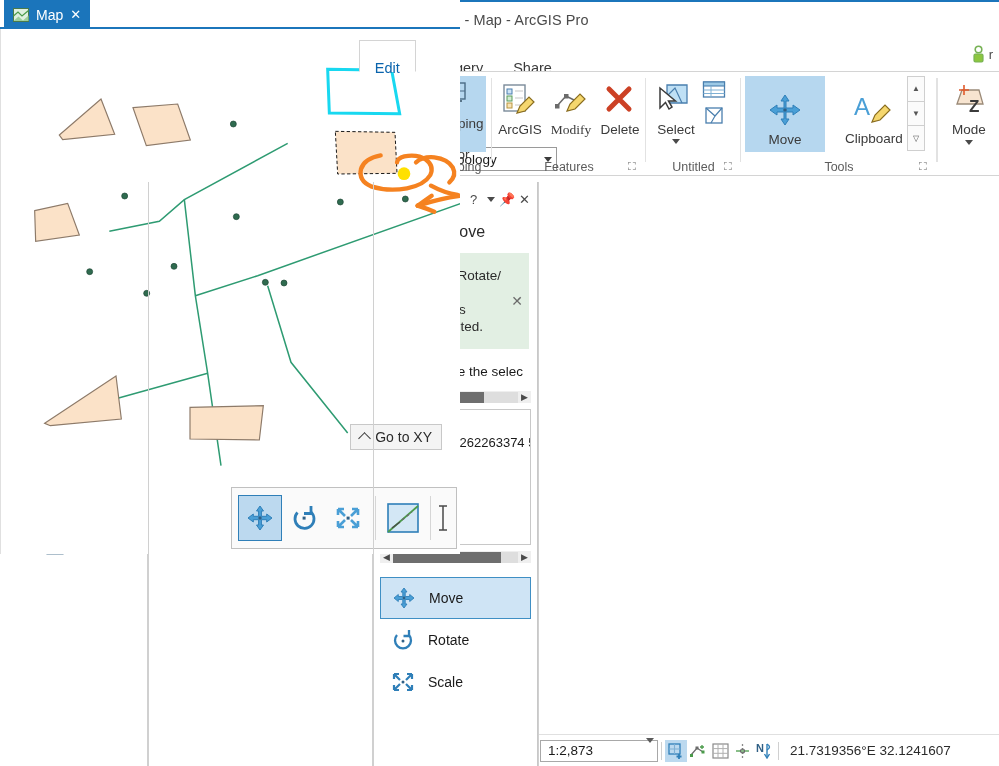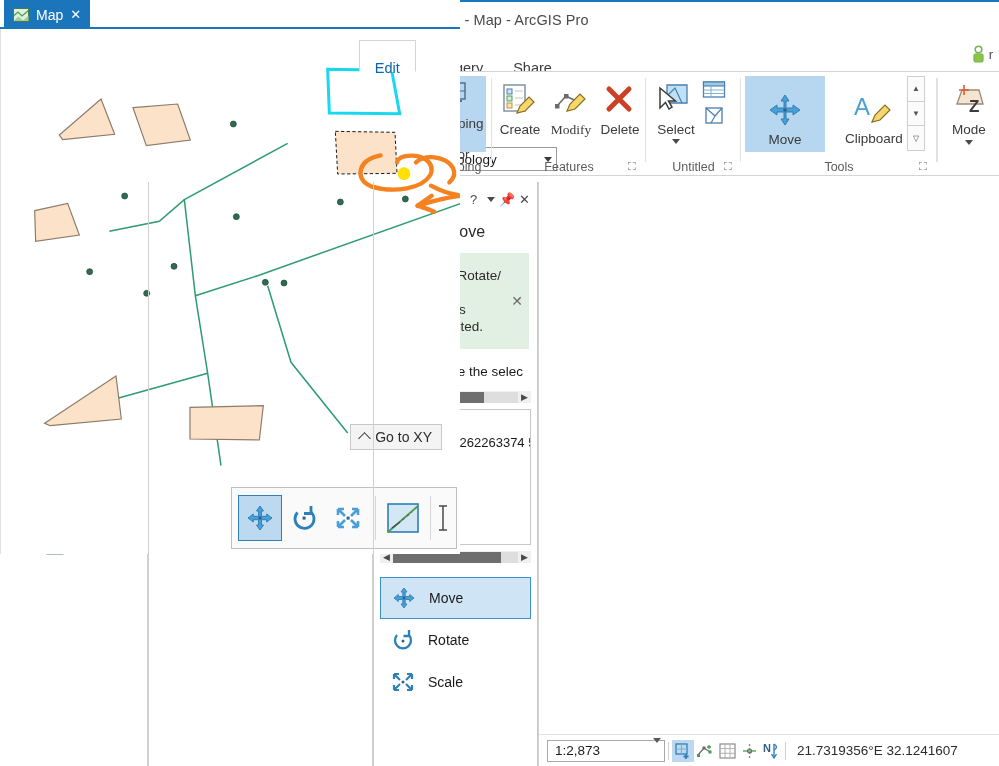--- a/index.html
+++ b/index.html
@@ -181,21 +181,21 @@
     position: absolute; left: 230px; bottom: 5px; height: 62px; background: #fafafa;
     border: 1px solid #c0c0c0; display: flex; align-items: center; padding: 0 6px;
   }
   .fb-item { width: 44px; height: 46px; display: flex; align-items: center; justify-content: center; }
   .fb-item.sel { background: #bcd9ef; border: 1.5px solid #2f7fb8; }
   .fb-sep { width: 1px; height: 44px; background: #d6d6d6; margin: 0 5px; }
 
   
   .statusbar {
     position: absolute; left: 539px; bottom: 0; width: 460px; height: 32px;
-    background: #fff; border-top: 1px solid #e0e0e0; display: flex; align-items: center; padding-left: 8px; 
+    background: #fff; border-top: 1px solid #e0e0e0; display: flex; align-items: center; padding-left: 1px; 
   }
   .scale-combo {
     width: 118px; height: 22px; border: 1px solid #a8a8a8; background: #fff;
     display: flex; align-items: center; padding: 0 3px 0 7px; font-size: 13.5px;
   }
   .sb-icon { width: 22px; height: 22px; display: flex; align-items: center; justify-content: center; }
   .sb-icon.on { background: #bcd9ef; }
   .sb-sep { width: 1px; height: 18px; background: #d0d0d0; margin: 0 3px; }
   .coords { font-size: 13.5px; color: #2b2b2b; margin-left: 8px; white-space: nowrap; }
   .vdiv { position: absolute; background: #d0d0d0; width: 1px; }
@@ -393,21 +393,21 @@
     <div class="rgroup" style="left:492px; width:154px;">
       <div class="big-btn" style="left:4px; top:6px; width:48px;">
         <svg width="38" height="38" viewBox="0 0 38 38">
           <rect x="3" y="3" width="21" height="26" fill="#fff" stroke="#7a8a99" stroke-width="1.4"></rect>
           <rect x="6" y="7" width="5" height="5" fill="#cfe4f5" stroke="#4a7fae" stroke-width="1"></rect>
           <rect x="6" y="14" width="5" height="5" fill="#d5ecd5" stroke="#5a9b5a" stroke-width="1"></rect>
           <rect x="6" y="21" width="5" height="5" fill="#f7e3b5" stroke="#b8953f" stroke-width="1"></rect>
           <path d="M14 9h8M14 16h8M14 23h8" stroke="#c5c5c5" stroke-width="1.1"></path>
           <path d="M16 31l3-7 9-9 5 5-9 9z" fill="#f5d76e" stroke="#8a6d1f" stroke-width="1.2"></path>
         </svg>
-        <span class="lbl">Create</span>
+        <span class="lbl">ArcGIS</span>
       </div>
       <div class="big-btn" style="left:54px; top:6px; width:50px;font-family:Liberation Serif, serif;">
         <svg width="38" height="38" viewBox="0 0 38 38">
           <path d="M5 24 L14 14 L24 19" fill="none" stroke="#6b6b6b" stroke-width="1.5"></path>
           <rect x="3" y="22" width="4.5" height="4.5" fill="#6b6b6b"></rect>
           <rect x="12" y="12" width="4.5" height="4.5" fill="#6b6b6b"></rect>
           <rect x="22" y="17" width="4.5" height="4.5" fill="#6b6b6b"></rect>
           <path d="M15 29l3-7 10-10 5 5-10 10z" fill="#f5d76e" stroke="#8a6d1f" stroke-width="1.2"></path>
         </svg>
         <span class="lbl">Modify</span>

